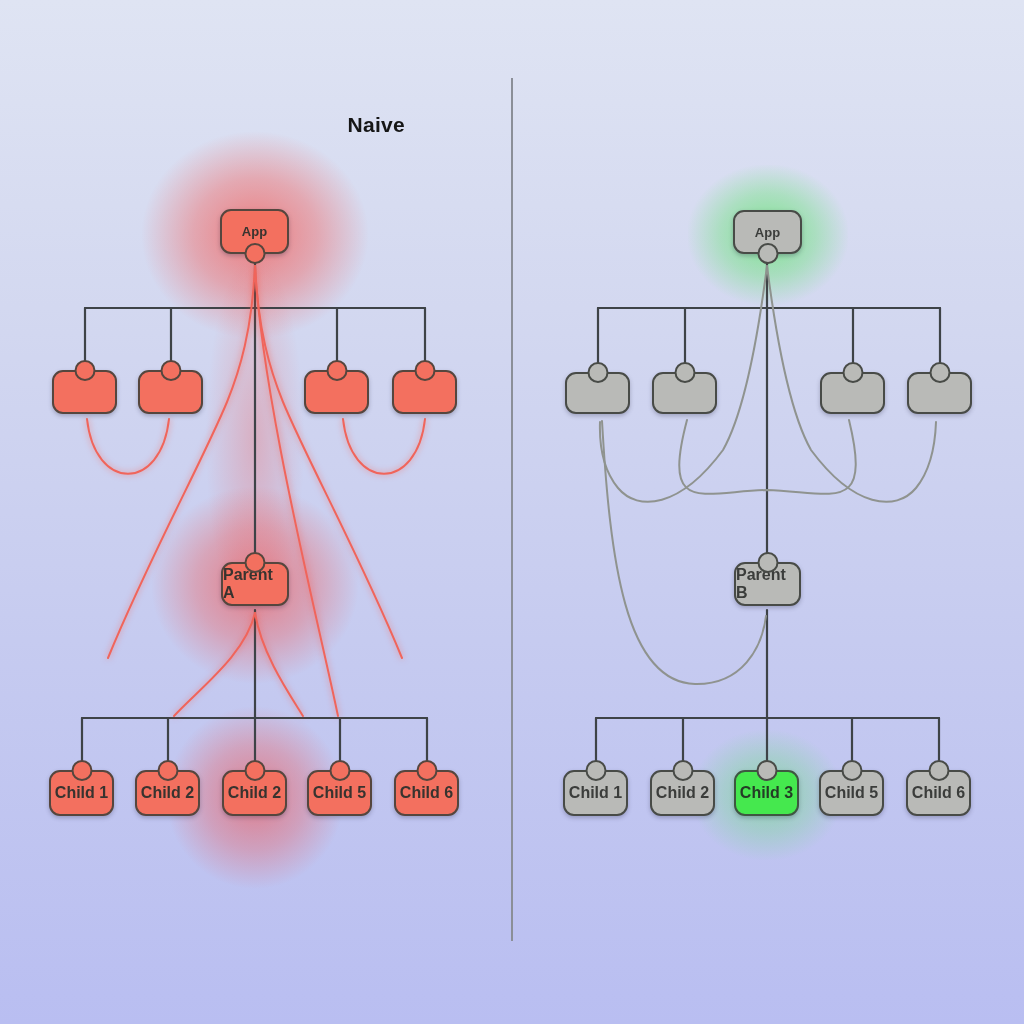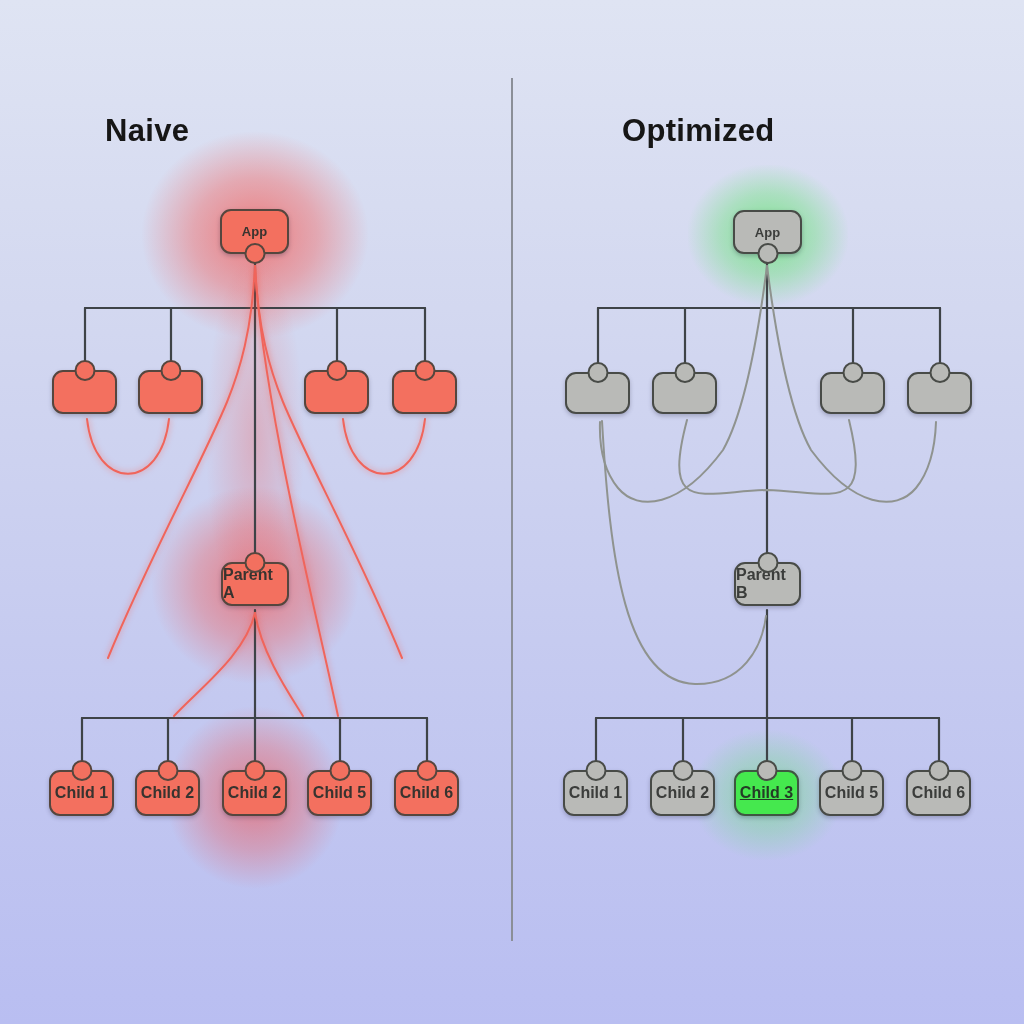--- a/index.html
+++ b/index.html
@@ -1,29 +1,29 @@
 <!DOCTYPE html>
 <html><head>
 <meta charset="utf-8">
 <style>
   html,body{margin:0;padding:0;}
   body{width:1024px;height:1024px;overflow:hidden;font-family:"Liberation Sans",sans-serif;}
   .canvas{position:relative;width:1024px;height:1024px;
     background:linear-gradient(180deg,#dfe4f3 0%,#d3d8f0 30%,#c5caf0 65%,#b9bef1 100%);}
   .layer{position:absolute;left:0;top:0;width:1024px;height:1024px;pointer-events:none;}
-  .title{position:absolute;width:300px;text-align:left;font-size:31px;font-weight:600;
+  .title{position:absolute;width:300px;text-align:right;font-size:21px;font-weight:600;
     color:#161616;letter-spacing:.3px;}
   .divider{position:absolute;background:#8b8f98;}
   .glow{position:absolute;pointer-events:none;}
   .node{position:absolute;border-radius:11px;display:flex;align-items:center;justify-content:center;
     font-size:16px;font-weight:600;color:#38332f;
     box-shadow:0 2px 4px rgba(40,40,70,.28);}
   .node.red{background:#f3705f;border:2.5px solid #55463e;}
   .node.gray{background:#b9bab7;border:2.5px solid #484b47;color:#3b3d3b;}
-  .node.green{background:#45e84e;border:2.5px solid #3e5741;color:#243c26;text-decoration:underline;}
+  .node.green{background:#45e84e;border:2.5px solid #3e5741;color:#243c26;}
   .port{position:absolute;width:17px;height:17px;border-radius:50%;left:50%;transform:translateX(-50%);}
   .port.top{top:-12px;}
   .port.bottom{bottom:-12px;}
   .red .port{background:#f3705f;border:2.5px solid #55463e;}
   .gray .port,.green .port{background:#b9bab7;border:2.5px solid #484b47;}
 </style>
 </head>
 <body>
 
 <div class="canvas">
@@ -89,21 +89,20 @@
       <path d="M767,266 C755,360 740,420 723,450 C680,508 638,512 618,488 C605,472 599,450 600,422"></path>
       <path d="M767,266 C779,360 794,420 811,450 C854,508 896,512 916,488 C929,472 935,450 936,422"></path>
       <path d="M687,420 C662,515 700,492 767,490 C834,492 872,515 849,420"></path>
       <path d="M602,421 C610,560 625,682 695,684 C742,685 762,648 766,616"></path>
     </g>
   </svg>
 
   <div class="divider" style="left:511px;top:78px;width:2px;height:863px;"></div>
 
   <div class="title" style="left:105px;top:113px;">Naive</div>
-  <div class="title" style="left:622px;top:113px;">Optimized</div>
 
   <div class="node red" style="left:220px;top:209px;width:65px;height:41px;font-size:13px;">
     <span>App</span>
     <span class="port bottom"></span>
   </div>
 
   <div class="node red" style="left:52px;top:370px;width:61px;height:40px;">
     <span class="port top"></span>
     </div>
   <div class="node red" style="left:138px;top:370px;width:61px;height:40px;">

